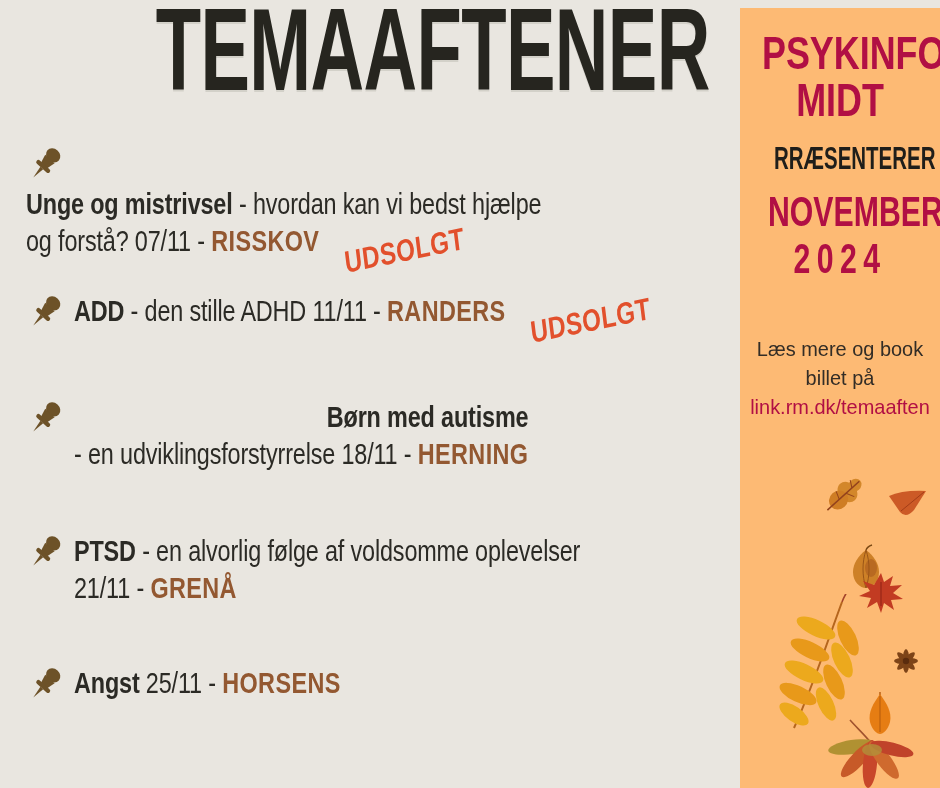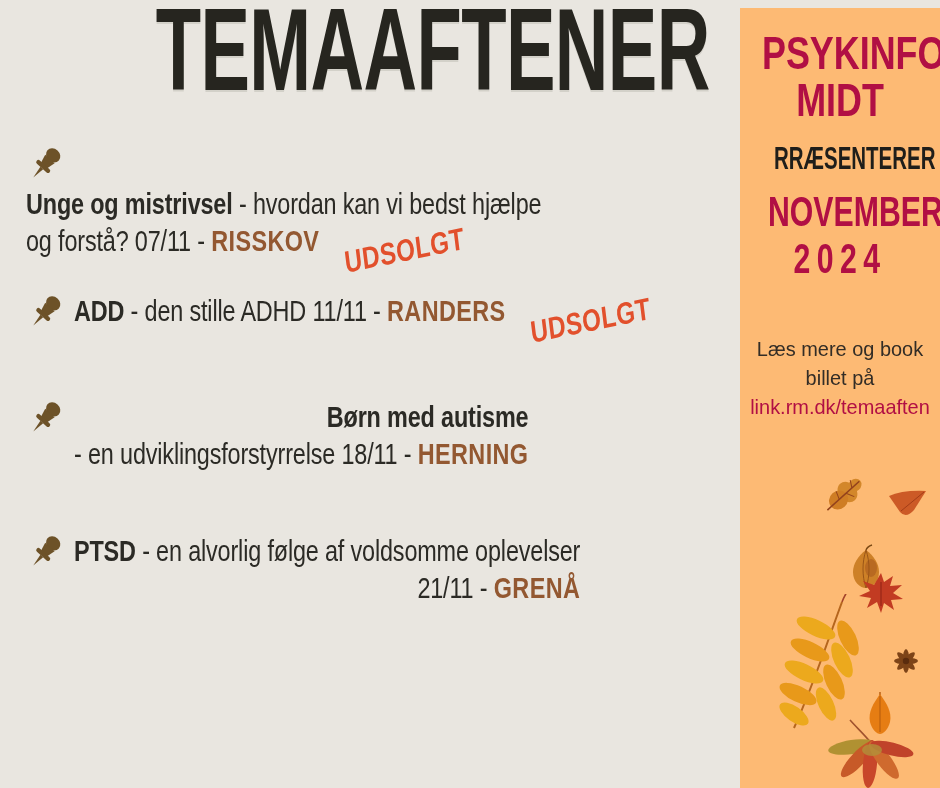--- a/index.html
+++ b/index.html
@@ -84,35 +84,48 @@
           <rect x="6.8" y="12.2" width="10.4" height="2.6" rx="1.3"></rect>
           <path d="M10.9 14.8 h2.2 l-1.1 7.6 z"></path>
         </g>
       </svg>
       <div class="etext">
         <div class="eline"><span class="b">Børn med autisme</span></div>
         <div class="eline"><span>- en udviklingsforstyrrelse 18/11 - </span><span class="loc">HERNING</span></div>
       </div>
     </div>
 
-    <div class="event" style="top:532px;text-align:right;">
+    <div class="event" style="top:532px;">
       <svg class="pin" width="40" height="40" viewBox="0 0 24 24">
         <g fill="#6d5228" transform="rotate(42 12 11)">
           <ellipse cx="12" cy="4.6" rx="4.6" ry="3.9"></ellipse>
           <path d="M8.2 7.5 h7.6 l-1.3 5.2 h-5 z"></path>
           <rect x="6.8" y="12.2" width="10.4" height="2.6" rx="1.3"></rect>
           <path d="M10.9 14.8 h2.2 l-1.1 7.6 z"></path>
         </g>
       </svg>
       <div class="etext">
         <div class="eline"><span class="b">PTSD</span><span> - en alvorlig følge af voldsomme oplevelser</span></div>
         <div class="eline"><span>21/11 - </span><span class="loc">GRENÅ</span></div>
       </div>
     </div>
 
+    <div class="event" style="top:664px;">
+      <svg class="pin" width="40" height="40" viewBox="0 0 24 24">
+        <g fill="#6d5228" transform="rotate(42 12 11)">
+          <ellipse cx="12" cy="4.6" rx="4.6" ry="3.9"></ellipse>
+          <path d="M8.2 7.5 h7.6 l-1.3 5.2 h-5 z"></path>
+          <rect x="6.8" y="12.2" width="10.4" height="2.6" rx="1.3"></rect>
+          <path d="M10.9 14.8 h2.2 l-1.1 7.6 z"></path>
+        </g>
+      </svg>
+      <div class="etext">
+        <div class="eline"><span class="b">Angst</span><span> 25/11 - </span><span class="loc">HORSENS</span></div>
+      </div>
+    </div>
   </div>
 
   <div class="sidebar">
 
     <div class="brand">
       <div>PSYKINFO</div>
       <div>MIDT</div>
     </div>
 
     <div class="presents">RRÆSENTERER</div>

